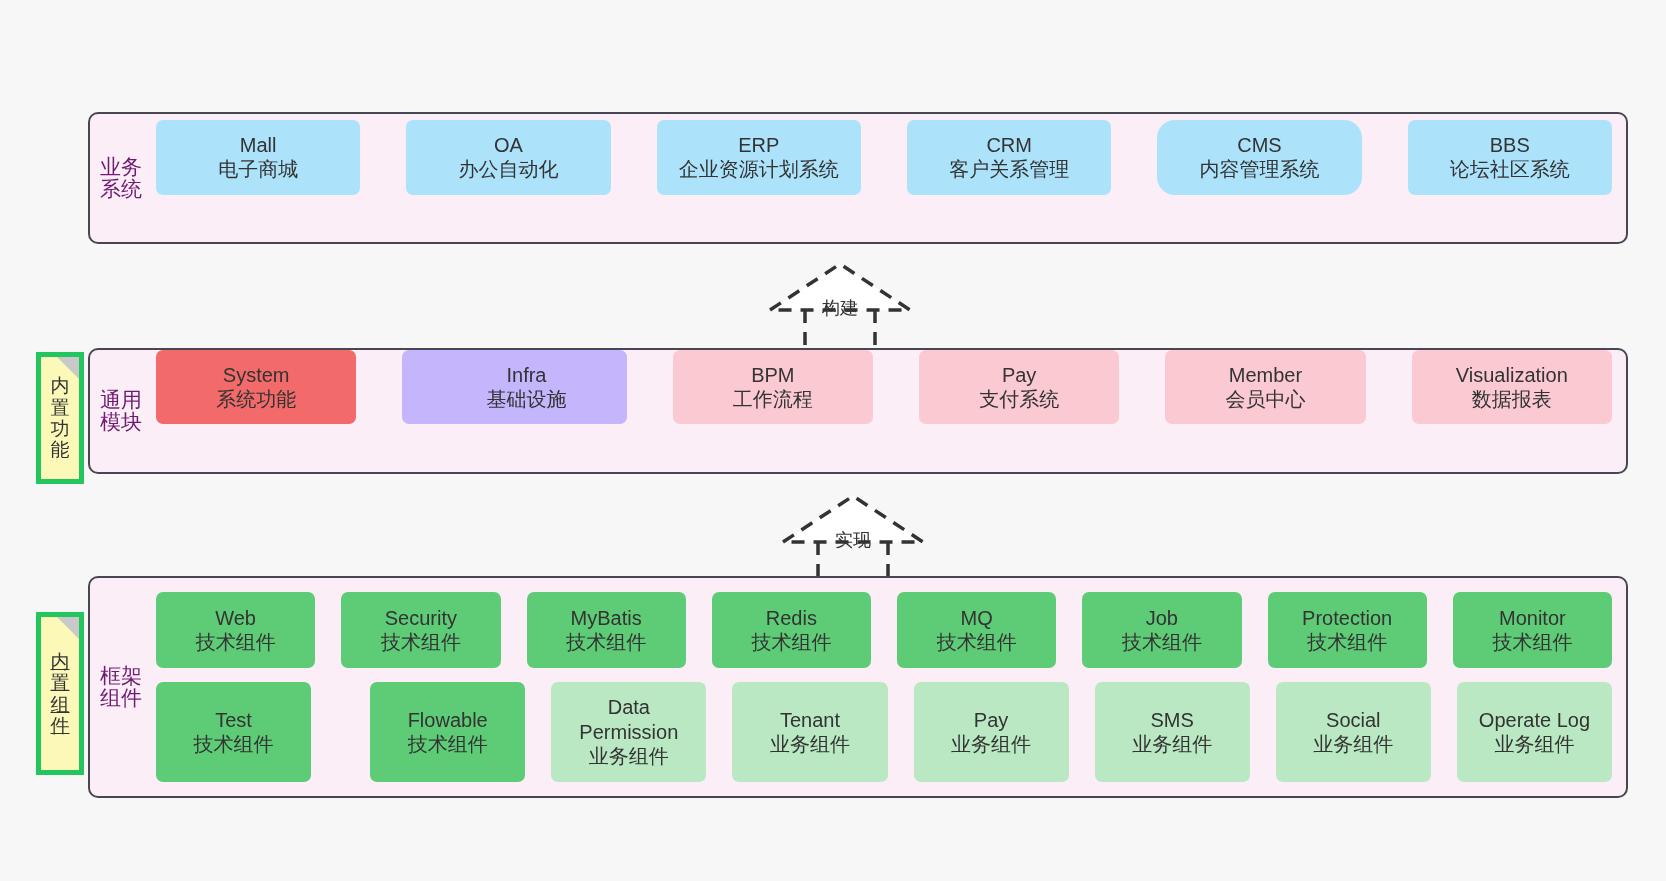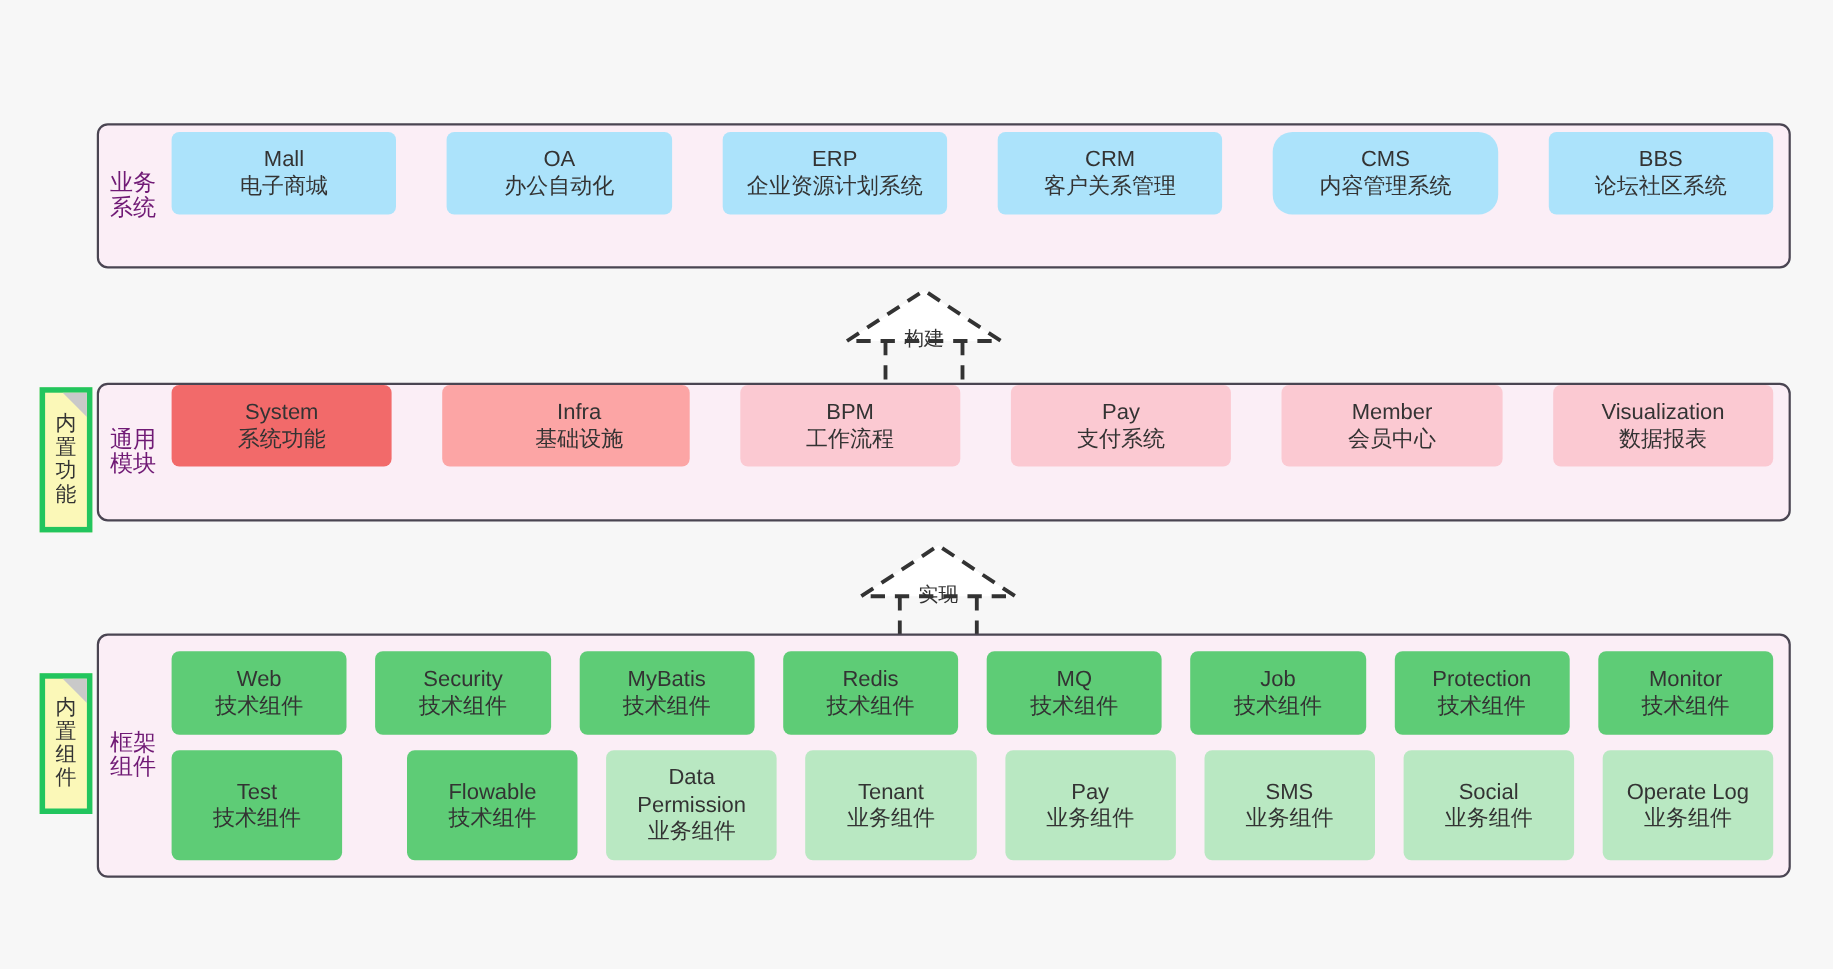--- a/index.html
+++ b/index.html
@@ -186,21 +186,21 @@
   <span class="note-text">内置功能</span>
 </div>
 
 <div class="layer" id="layer-modules" style="left:88px; top:348px; width:1540px; height:126px;">
   <div class="layer-title">通用模块</div>
   <div class="cards">
     <div class="card" style="background:#f26a6a;">
       <span class="t1">System</span>
       <span class="t2">系统功能</span>
     </div>
-    <div class="card" style="background:#fca5a5;padding-left:30px;">
+    <div class="card" style="background:#c4b5fd;padding-left:30px;">
       <span class="t1">Infra</span>
       <span class="t2">基础设施</span>
     </div>
     <div class="card" style="background:#fbc9d2;">
       <span class="t1">BPM</span>
       <span class="t2">工作流程</span>
     </div>
     <div class="card" style="background:#fbc9d2;">
       <span class="t1">Pay</span>
       <span class="t2">支付系统</span>
@@ -217,21 +217,21 @@
 </div>
 
 <div class="arrow" style="left:773px; top:490px;">
   <svg width="160" height="96" viewBox="0 0 160 96">
     <path d="M 10 52 L 80 6 L 150 52 Z" fill="#ffffff" stroke="#333333" stroke-width="3.5" stroke-dasharray="13 9" stroke-linecap="butt"></path>
     <path d="M 45 52 L 45 96 M 115 52 L 115 96 M 45 94 L 115 94" fill="none" stroke="#333333" stroke-width="3.5" stroke-dasharray="13 9"></path>
   </svg>
   <div class="arrow-label">实现</div>
 </div>
 
-<div class="note" style="left:36px; top:612px; height:128px;">
+<div class="note" style="left:36px; top:612px; height:163px;text-decoration:underline;">
   <span class="note-fold"></span>
   <span class="note-text">内置组件</span>
 </div>
 
 <div class="layer" id="layer-framework" style="left:88px; top:576px; width:1540px; height:222px;">
   <div class="layer-title">框架组件</div>
   <div class="cards-rows">
 
     <div class="card-row">
       <div class="card" style="background:#5ecc76;">

